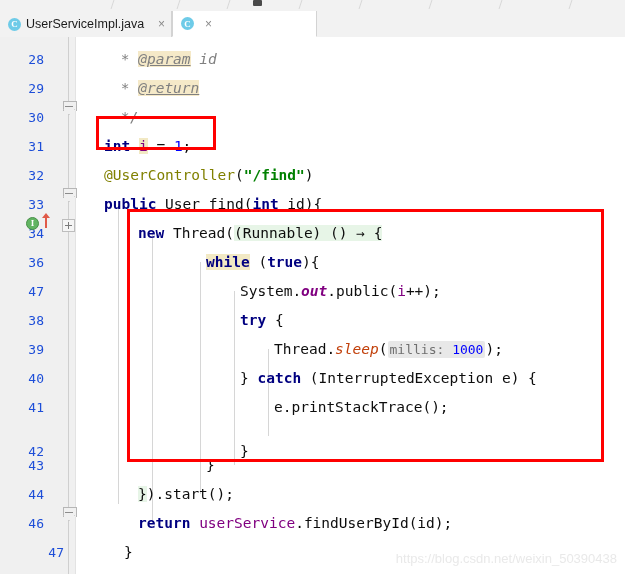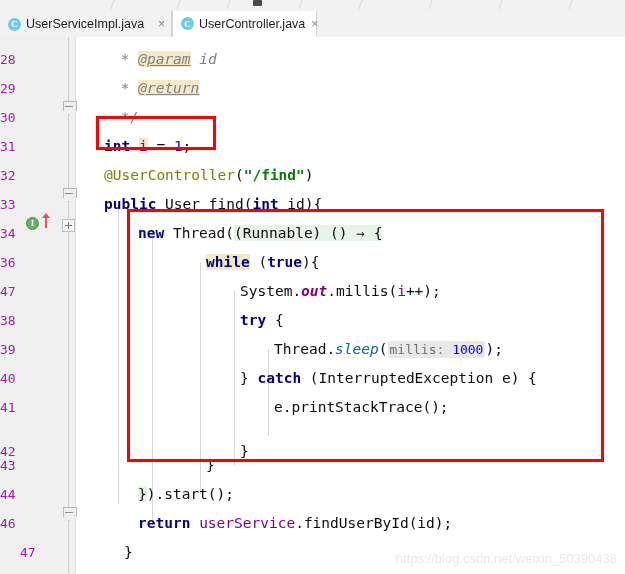--- a/index.html
+++ b/index.html
@@ -97,23 +97,24 @@
   #fold-line {
     position: absolute; left: 68px; top: 0;
     width: 1px; height: 537px; background: #cfcfcf;
   }
 
   .row {
     position: absolute; left: 0; width: 625px; height: 29px;
   }
   .lnum {
     position: absolute; left: 0; width: 44px;
+    text-align: right;
     font-family: "DejaVu Sans Mono", monospace;
     font-size: 13px;
-    color: #a21caf;
+    color: #1d4ed8;
     line-height: 29px;
   }
   .code {
     position: absolute; left: 82px; top: 0;
     height: 29px; line-height: 29px;
     font-family: "DejaVu Sans Mono", monospace;
     font-size: 14.5px;
     color: #0d0d0d;
     white-space: pre;
   }
@@ -121,21 +122,21 @@
   
   .kw      { color: #000080; font-weight: bold; }
   .str     { color: #008000; font-weight: bold; }
   .anno    { color: #808000; }
   .cmt     { color: #808080; }
   .jdoc-tag{ color: #808080; font-style: italic; text-decoration: underline;
              background: #f5e9c8; }
   .jdoc-txt{ color: #808080; font-style: italic; }
   .field   { color: #800080; }
   .static-f{ color: #800080; font-style: italic; font-weight: bold; }
-  .static-m{ color: #0369a1; font-style: italic; }
+  .static-m{ color: #c2410c; font-style: italic; }
   .num     { color: #0000ff; }
   .plain   { color: #0d0d0d; }
   .hl-ident{ background: #f2e9c4; }
   .hl-lambda { background: #e7f5e7; }
   .hl-brace  { background: #e7f5e7; }
   .param-hint {
     background: #e8e8e8; color: #707070;
     font-size: 13px; border-radius: 2px;
     padding: 1px 2px;
   }
@@ -229,21 +230,20 @@
   <div id="tab-rest"></div>
 
   <div class="tab inactive" id="tab-0">
     <span class="tab-ficon">C</span>
     <span class="tab-label">UserServiceImpl.java</span>
     <span class="tab-close">×</span>
   </div>
 
   <div class="tab active" id="tab-1">
     <span class="tab-ficon">C</span>
-    <span class="tab-label">UserController.java</span>
     <span class="tab-close">×</span>
   </div>
 </div>
 
 <div id="editor">
   <div id="gutter"></div>
   <div id="gutter-fold-col"></div>
   <div id="fold-line"></div>
 
   <div class="iguide" style="left:118px; top:167px; height:300px;"></div>
@@ -281,21 +281,21 @@
       <div class="row" style="top: 182px;">
         <div class="lnum">34</div>
         <div class="code" style="left: 138px;"><span class="kw">new</span><span class="plain"> Thread(</span><span class="plain hl-lambda">(Runnable) () → {</span></div>
       </div>
       <div class="row" style="top: 211px;">
         <div class="lnum">36</div>
         <div class="code" style="left: 206px;"><span class="kw hl-ident">while</span><span class="plain"> (</span><span class="kw">true</span><span class="plain">){</span></div>
       </div>
       <div class="row" style="top: 240px;">
         <div class="lnum">47</div>
-        <div class="code" style="left: 240px;"><span class="plain">System.</span><span class="static-f">out</span><span class="plain">.millis(</span><span class="field">i</span><span class="plain">++);</span></div>
+        <div class="code" style="left: 240px;"><span class="plain">System.</span><span class="static-f">out</span><span class="plain">.public(</span><span class="field">i</span><span class="plain">++);</span></div>
       </div>
       <div class="row" style="top: 269px;">
         <div class="lnum">38</div>
         <div class="code" style="left: 240px;"><span class="kw">try</span><span class="plain"> {</span></div>
       </div>
       <div class="row" style="top: 298px;">
         <div class="lnum">39</div>
         <div class="code" style="left: 274px;"><span class="plain">Thread.</span><span class="static-m">sleep</span><span class="plain">(</span><span class="param-hint" style="background: rgb(232, 232, 232);">millis: <span class="num" style="background: transparent;">1000</span></span><span class="plain">);</span></div>
       </div>
       <div class="row" style="top: 327px;">

